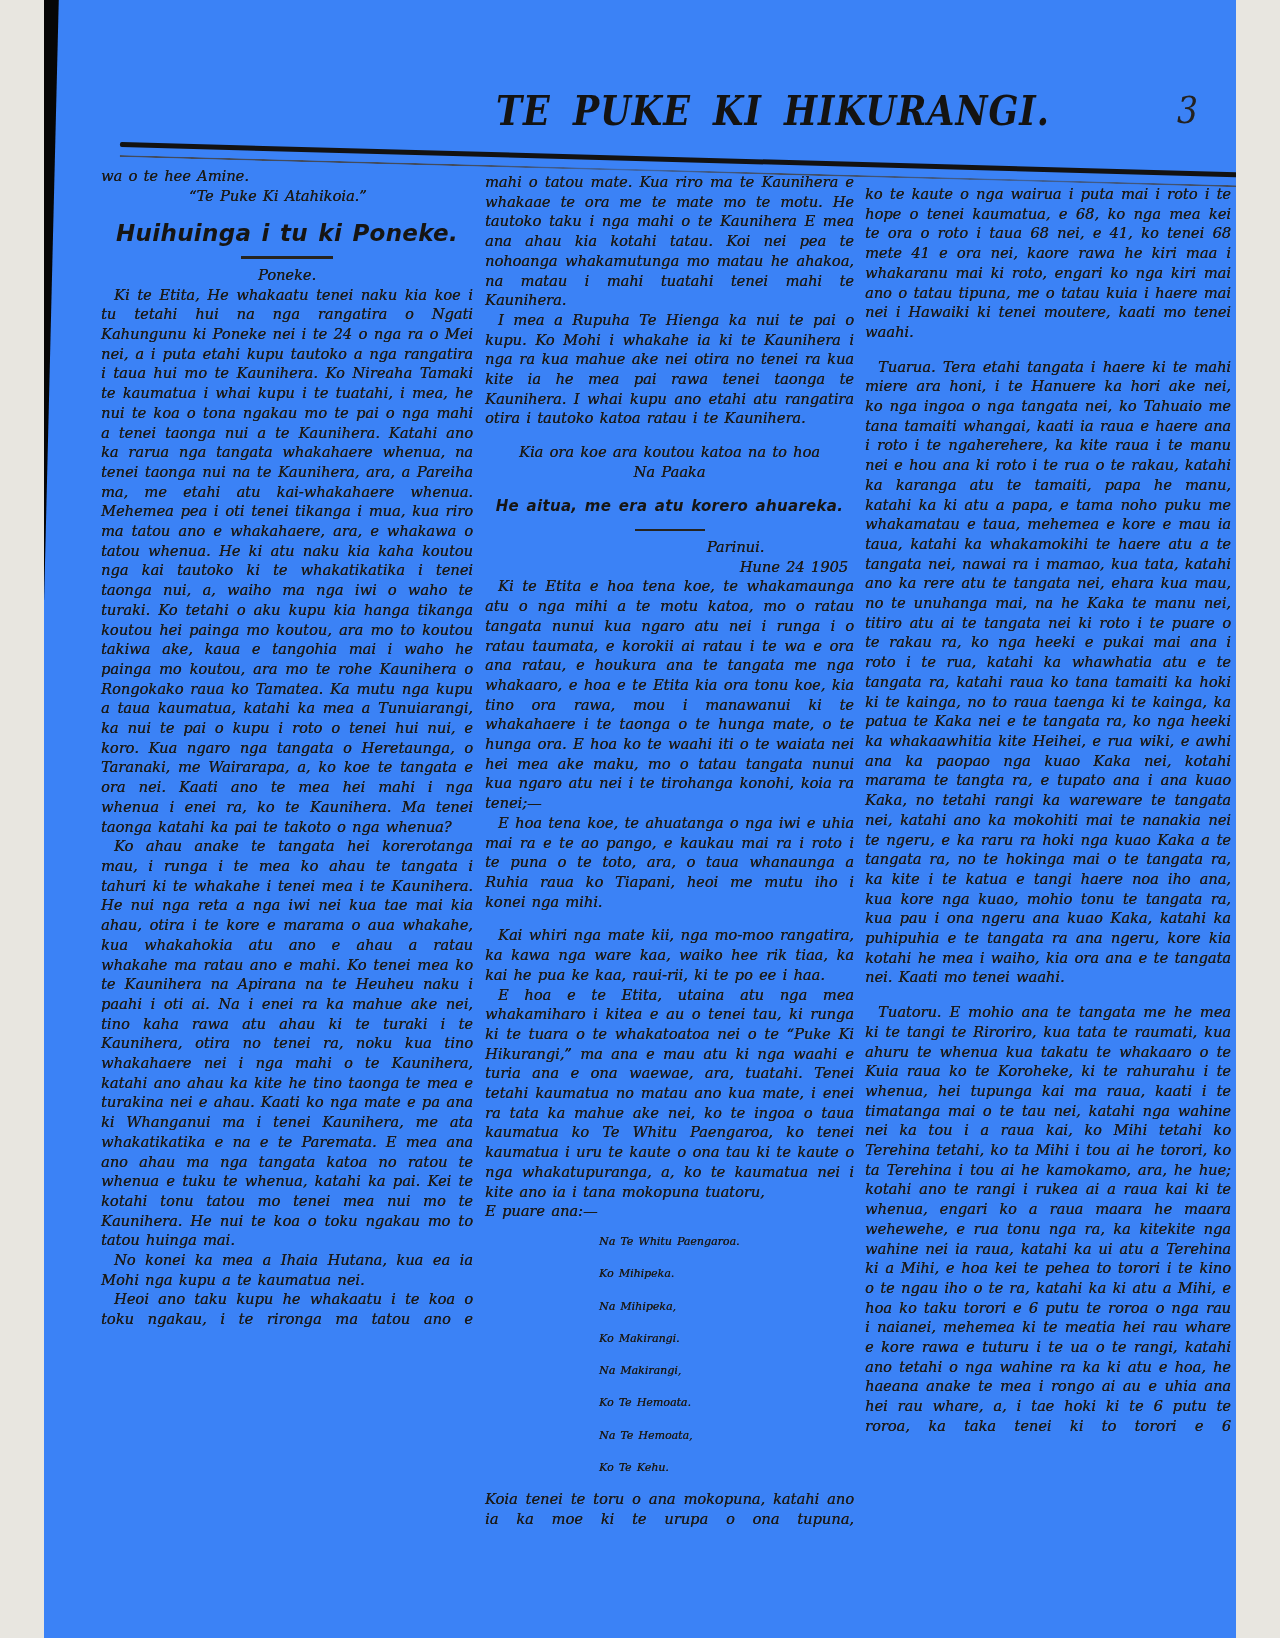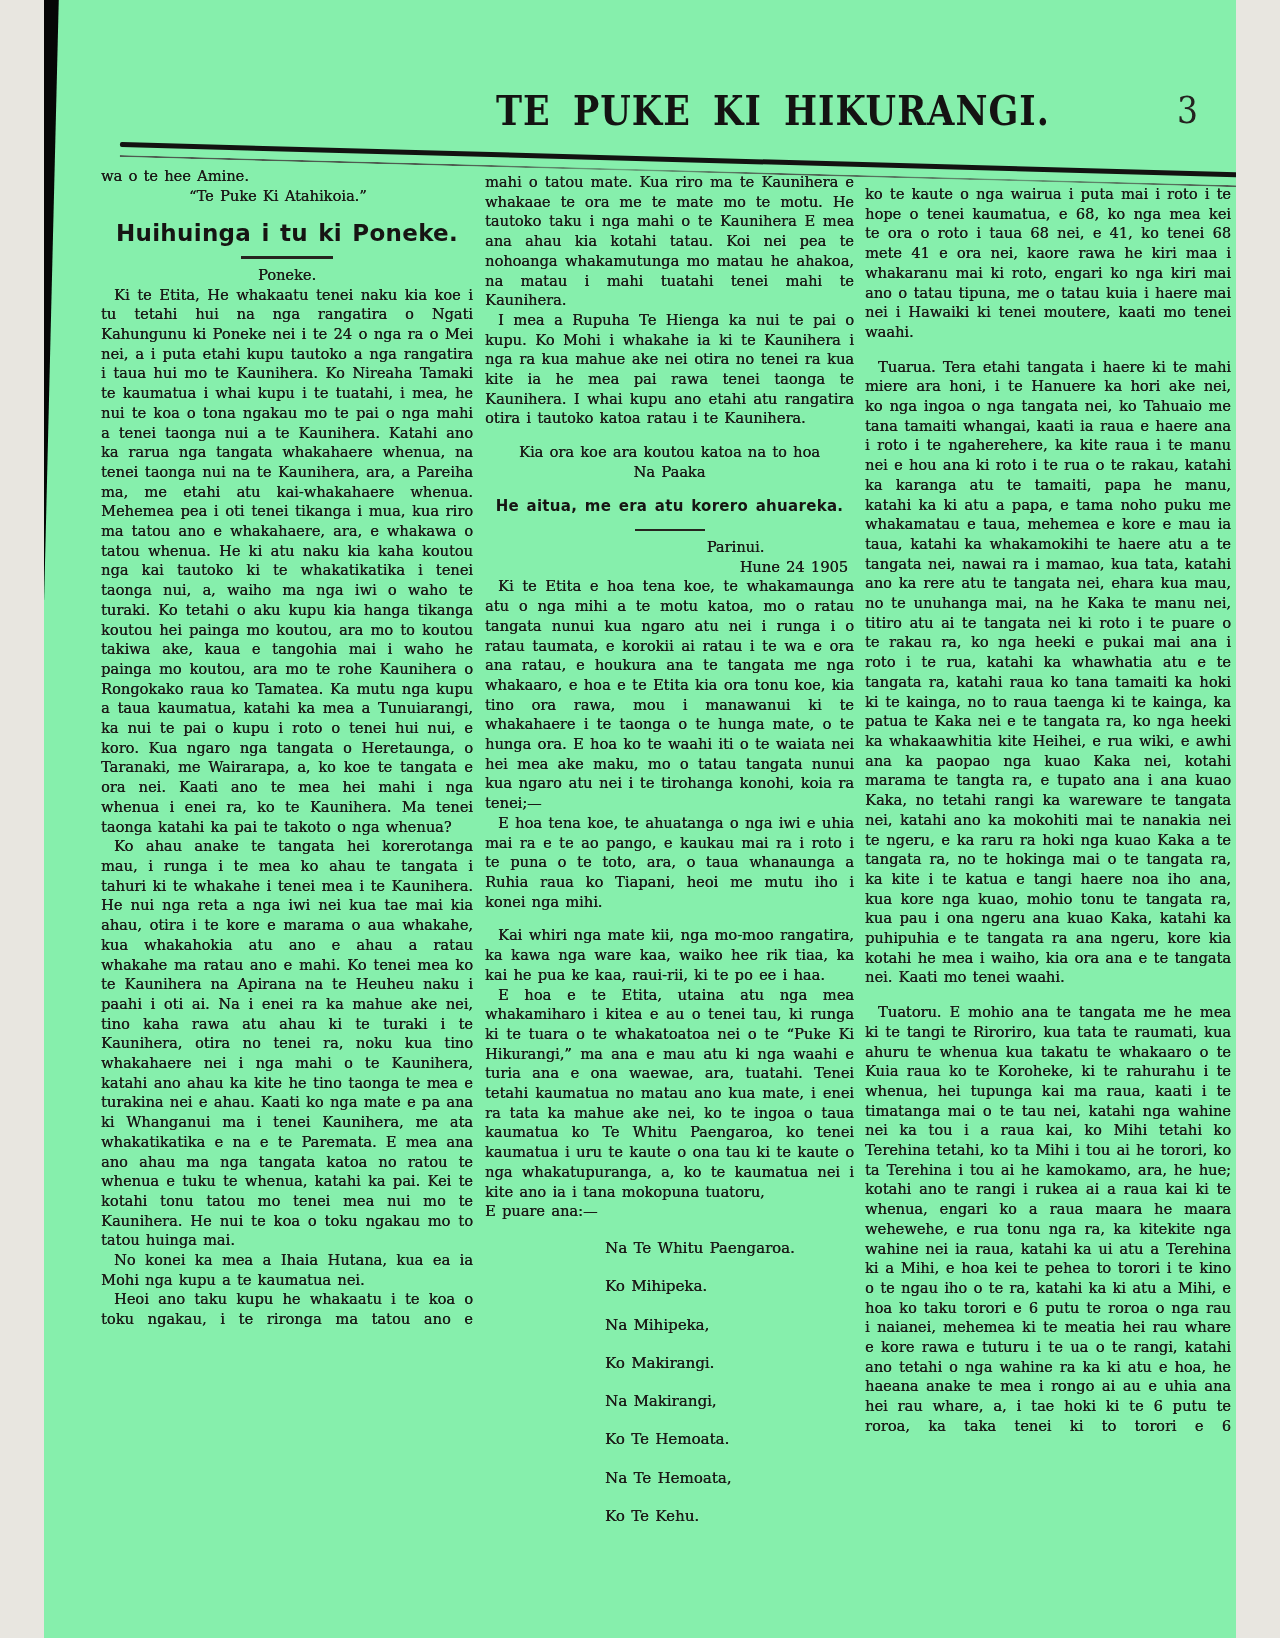--- a/index.html
+++ b/index.html
@@ -1,19 +1,20 @@
 <!DOCTYPE html>
 <html><head>
 <meta charset="utf-8">
 <style>
   html,body { margin:0; padding:0; background:#e8e6e0; }
   .page {
     position:relative; width:1192px; height:1638px; margin:0 auto;
-    background:#86efac; overflow:hidden; color:#1b1a17;
+    background:#3b82f6; overflow:hidden; color:#1b1a17;
     font-family:"DejaVu Serif", serif;
+    font-style:italic;
   }
   
   .scan-bar {
     position:absolute; left:-3px; top:-10px; width:18px; height:610px;
     background:#060606; transform:rotate(1.4deg); transform-origin:top left;
   }
 
   
   .masthead {
     position:absolute; left:452px; top:90px; width:480px;
@@ -55,21 +56,21 @@
     letter-spacing:0.3px; word-spacing:2px; color:#161513; text-shadow:none;
   }
   .art-head-2 { font-size:15px; margin-top:10px; }
   .head-rule { width:92px; height:2.5px; background:#26241f; margin:9px auto 6px auto; }
   .head-rule-sm { width:70px; }
   .dateline { text-align:center; text-indent:0; }
   .place-line { text-align:center; text-indent:0; padding-left:132px; }
   .date-line { text-align:right; text-indent:0; padding-right:6px; }
   .center-line { text-align:center; text-indent:0; }
   .signoff-name { text-align:center; text-indent:0; }
-  .genealogy p { margin:16px; padding-left:104px; font-size:15px; line-height:22.3px;
+  .genealogy p { margin:10px; padding-left:104px; font-size:11px; line-height:22.3px;
                  text-align:left; text-indent:0; }
 </style>
 </head>
 <body>
 
 <div class="page">
 
   <div class="scan-bar"></div>
 
   <div class="masthead">TE PUKE KI HIKURANGI.</div>
@@ -114,20 +115,21 @@
     <div class="genealogy">
         <p>Na Te Whitu Paengaroa.</p>
         <p>Ko Mihipeka.</p>
         <p>Na Mihipeka,</p>
         <p>Ko Makirangi.</p>
         <p>Na Makirangi,</p>
         <p>Ko Te Hemoata.</p>
         <p>Na Te Hemoata,</p>
         <p>Ko Te Kehu.</p>
       </div>
+    <p class="para noindent cont-end">Koia tenei te toru o ana mokopuna, katahi ano ia ka moe ki te urupa o ona tupuna,</p>
   </div>
 
   <div class="col col-right">
     <p class="para noindent">ko te kaute o nga wairua i puta mai i roto i te hope o tenei kaumatua, e 68, ko nga mea kei te ora o roto i taua 68 nei, e 41, ko tenei 68 mete 41 e ora nei, kaore rawa he kiri maa i whakaranu mai ki roto, engari ko nga kiri mai ano o tatau tipuna, me o tatau kuia i haere mai nei i Hawaiki ki tenei moutere, kaati mo tenei waahi.</p>
     <p class="para gap-md">Tuarua.  Tera etahi tangata i haere ki te mahi miere ara honi, i te Hanuere ka hori ake nei, ko nga ingoa o nga tangata nei, ko Tahuaio me tana tamaiti whangai, kaati ia raua e haere ana i roto i te ngaherehere, ka kite raua i te manu nei e hou ana ki roto i te rua o te rakau, katahi ka karanga atu te tamaiti, papa he manu, katahi ka ki atu a papa, e tama noho puku me whakamatau e taua, mehemea e kore e mau ia taua, katahi ka whakamokihi te haere atu a te tangata nei, nawai ra i mamao, kua tata, katahi ano ka rere atu te tangata nei, ehara kua mau, no te unuhanga mai, na he Kaka te manu nei, titiro atu ai te tangata nei ki roto i te puare o te rakau ra, ko nga heeki e pukai mai ana i roto i te rua, katahi ka whawhatia atu e te tangata ra, katahi raua ko tana tamaiti ka hoki ki te kainga, no to raua taenga ki te kainga, ka patua te Kaka nei e te tangata ra, ko nga heeki ka whakaawhitia kite Heihei, e rua wiki, e awhi ana ka paopao nga kuao Kaka nei, kotahi marama te tangta ra, e tupato ana i ana kuao Kaka, no tetahi rangi ka wareware te tangata nei, katahi ano ka mokohiti mai te nanakia nei te ngeru, e ka raru ra hoki nga kuao Kaka a te tangata ra, no te hokinga mai o te tangata ra, ka kite i te katua e tangi haere noa iho ana, kua kore nga kuao, mohio tonu te tangata ra, kua pau i ona ngeru ana kuao Kaka, katahi ka puhipuhia e te tangata ra ana ngeru, kore kia kotahi he mea i waiho, kia ora ana e te tangata nei.  Kaati mo tenei waahi.</p>
     <p class="para gap-md cont-end">Tuatoru.  E mohio ana te tangata me he mea ki te tangi te Riroriro, kua tata te raumati, kua ahuru te whenua kua takatu te whakaaro o te Kuia raua ko te Koroheke, ki te rahurahu i te whenua, hei tupunga kai ma raua, kaati i te timatanga mai o te tau nei, katahi nga wahine nei ka tou i a raua kai, ko Mihi tetahi ko Terehina tetahi, ko ta Mihi i tou ai he torori, ko ta Terehina i tou ai he kamokamo, ara, he hue; kotahi ano te rangi i rukea ai a raua kai ki te whenua, engari ko a raua maara he maara wehewehe, e rua tonu nga ra, ka kitekite nga wahine nei ia raua, katahi ka ui atu a Terehina ki a Mihi, e hoa kei te pehea to torori i te kino o te ngau iho o te ra, katahi ka ki atu a Mihi, e hoa ko taku torori e 6 putu te roroa o nga rau i naianei, mehemea ki te meatia hei rau whare e kore rawa e tuturu i te ua o te rangi, katahi ano tetahi o nga wahine ra ka ki atu e hoa, he haeana anake te mea i rongo ai au e uhia ana hei rau whare, a, i tae hoki ki te 6 putu te roroa, ka taka tenei ki to torori e 6</p>
   </div>
 
 </div>
 

